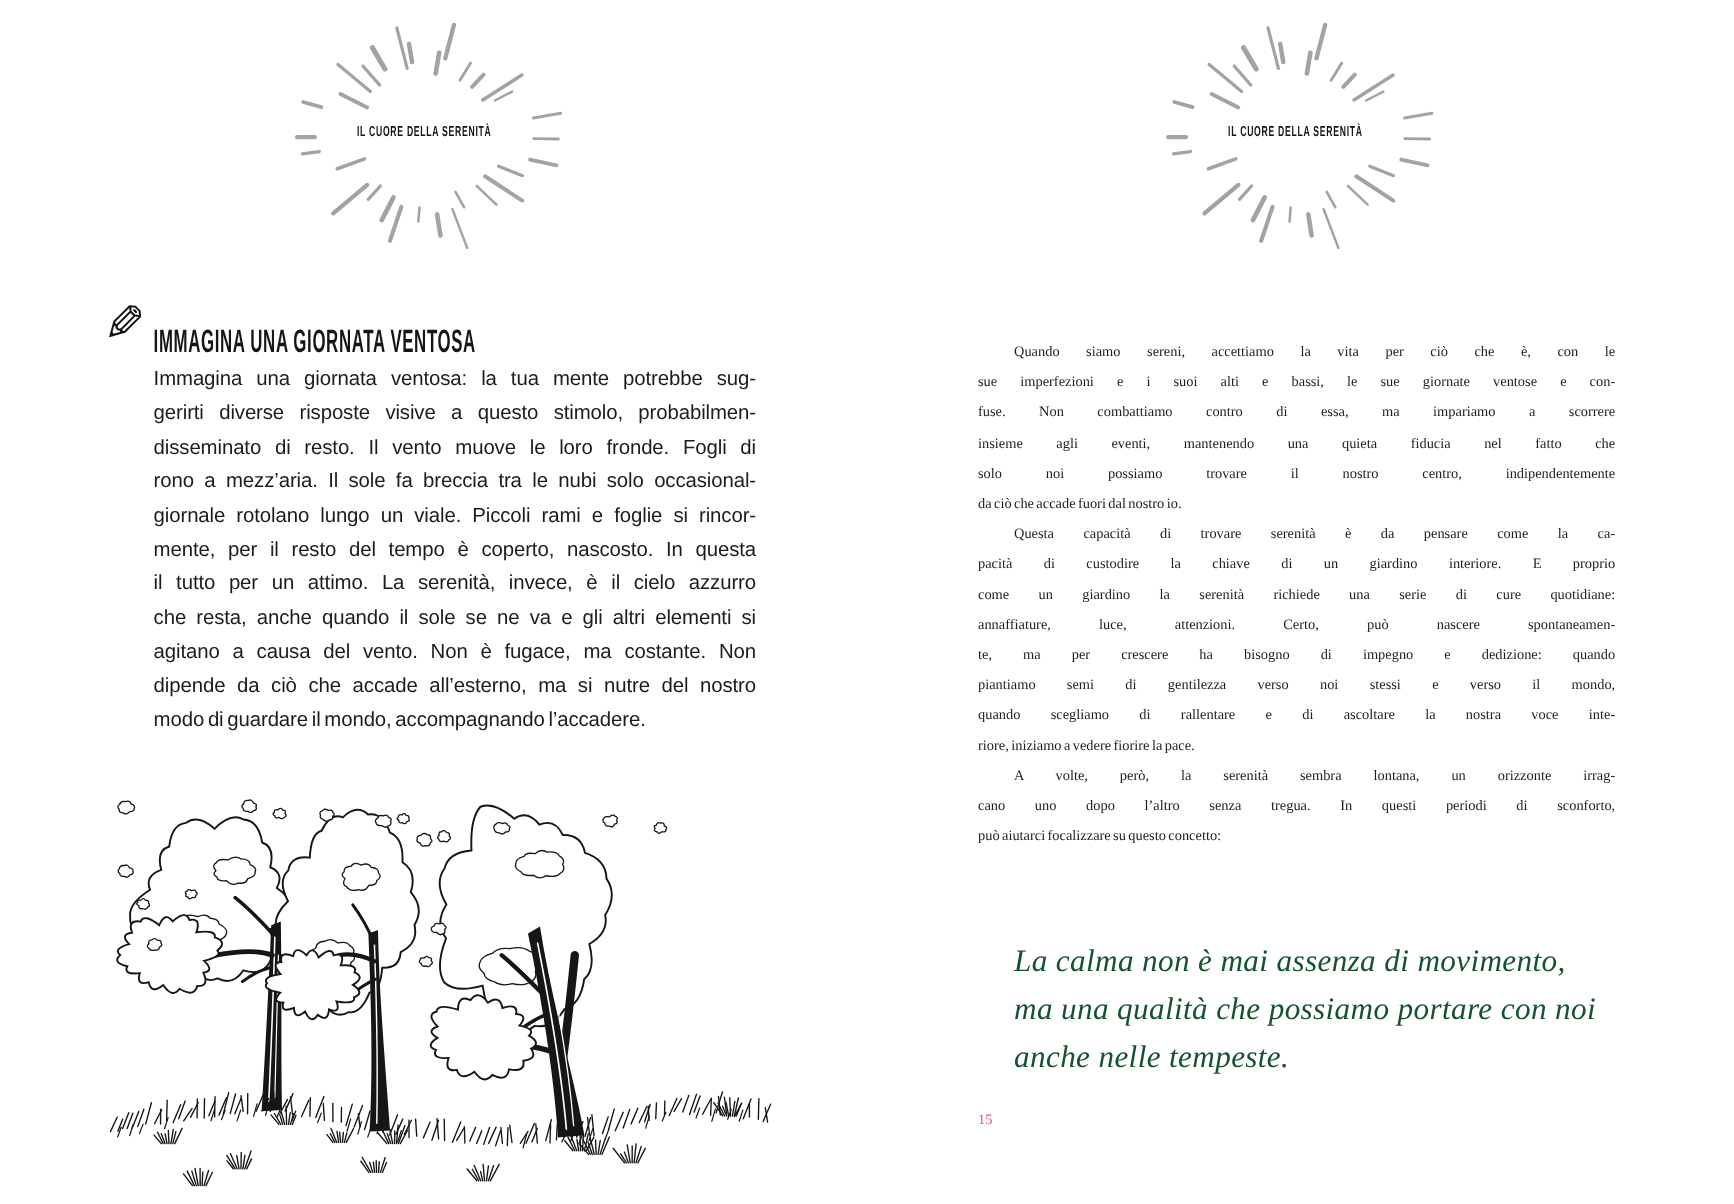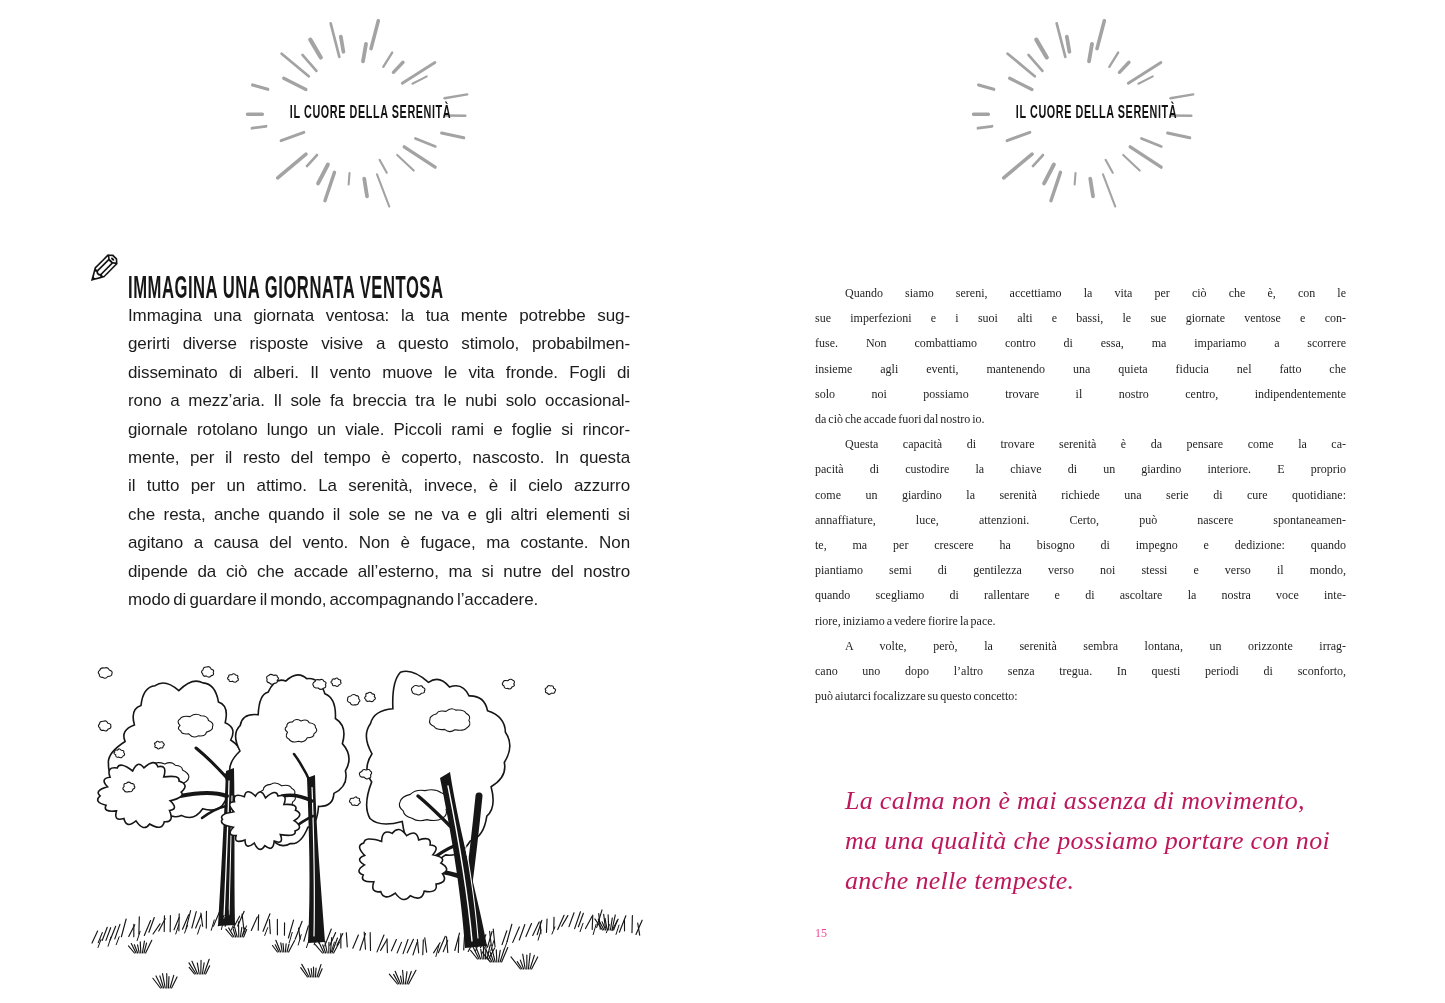--- a/index.html
+++ b/index.html
@@ -8,31 +8,31 @@
     width:1445px;height:1003px;position:relative;background:#ffffff;
     font-family:"Liberation Sans",sans-serif;color:#1b1b1b;overflow:hidden;
   }
   .abs{position:absolute}
 
   
   .logo{width:236px;height:210px}
   .logo svg{position:absolute;left:0;top:0}
   .logo-title{
     position:absolute;left:0;right:0;top:94px;text-align:center;
-    font-weight:bold;font-size:18px;letter-spacing:1px;color:#131313;white-space:nowrap;
+    font-weight:bold;font-size:12px;letter-spacing:1px;color:#131313;white-space:nowrap;
   }
   .logo-title span{display:inline-block;transform:scaleX(0.6)}
 
   
   .pencil{
     left:86px;top:249px;font-family:"DejaVu Sans",sans-serif;font-size:42px;
     color:#111;transform:scaleX(-1);line-height:1;
   }
   .chapter-heading{
-    left:128px;top:270px;font-size:32px;font-weight:bold;letter-spacing:1px;
+    left:128px;top:270px;font-size:27px;font-weight:bold;letter-spacing:1px;
     color:#161616;white-space:nowrap;line-height:1.1;
   }
   .chapter-heading .cond{display:inline-block;transform:scaleX(0.52);transform-origin:0 50%}
   .lbody{
     left:128px;top:302px;width:502px;font-size:17px;line-height:28.4px;
     color:#1c1c1c;word-spacing:-1.5px;letter-spacing:-0.1px;
   }
   .lline{text-align:justify;text-align-last:justify;white-space:normal}
   .lbody .lline:last-child{text-align-last:left}
 
@@ -40,21 +40,21 @@
   .rbody{
     left:815px;top:281px;width:531px;font-family:"Liberation Serif",serif;
     font-size:12px;line-height:25.2px;color:#1e1e1e;word-spacing:-1px;
   }
   .rline{text-align:justify;text-align-last:justify}
   .para .rline:first-child{text-indent:30px}
   .para .rline:last-child{text-align-last:left}
 
   .quote{
     left:845px;top:781px;width:505px;font-family:"Liberation Serif",serif;
-    font-style:italic;font-size:26px;line-height:40px;color:#be185d;letter-spacing:0.3px;
+    font-style:italic;font-size:26px;line-height:40px;color:#14532d;letter-spacing:0.3px;
   }
   .page-number{
     left:815px;top:926px;width:531px;text-align:left;
     font-family:"Liberation Serif",serif;font-size:12px;color:#ec4899;
   }
 
   
   #scene{left:88px;top:646px}
 </style>
 </head>
@@ -102,21 +102,21 @@
 
   <div class="abs pencil">✎</div>
 
   <div class="abs chapter-heading">
     <span class="cond">IMMAGINA UNA GIORNATA VENTOSA</span>
   </div>
 
   <div class="abs lbody">
     <div class="lline">Immagina una giornata ventosa: la tua mente potrebbe sug-</div>
   <div class="lline">gerirti diverse risposte visive a questo stimolo, probabilmen-</div>
-      <div class="lline">disseminato di alberi. Il vento muove le vita fronde. Fogli di</div>
+      <div class="lline">disseminato di resto. Il vento muove le loro fronde. Fogli di</div>
       <div class="lline">rono a mezz’aria. Il sole fa breccia tra le nubi solo occasional-</div>
       <div class="lline">giornale rotolano lungo un viale. Piccoli rami e foglie si rincor-</div>
       <div class="lline">mente, per il resto del tempo è coperto, nascosto. In questa</div>
       <div class="lline">il tutto per un attimo. La serenità, invece, è il cielo azzurro</div>
       <div class="lline">che resta, anche quando il sole se ne va e gli altri elementi si</div>
       <div class="lline">agitano a causa del vento. Non è fugace, ma costante. Non</div>
       <div class="lline">dipende da ciò che accade all’esterno, ma si nutre del nostro</div>
       <div class="lline">modo di guardare il mondo, accompagnando l’accadere.</div>
     </div>
 

